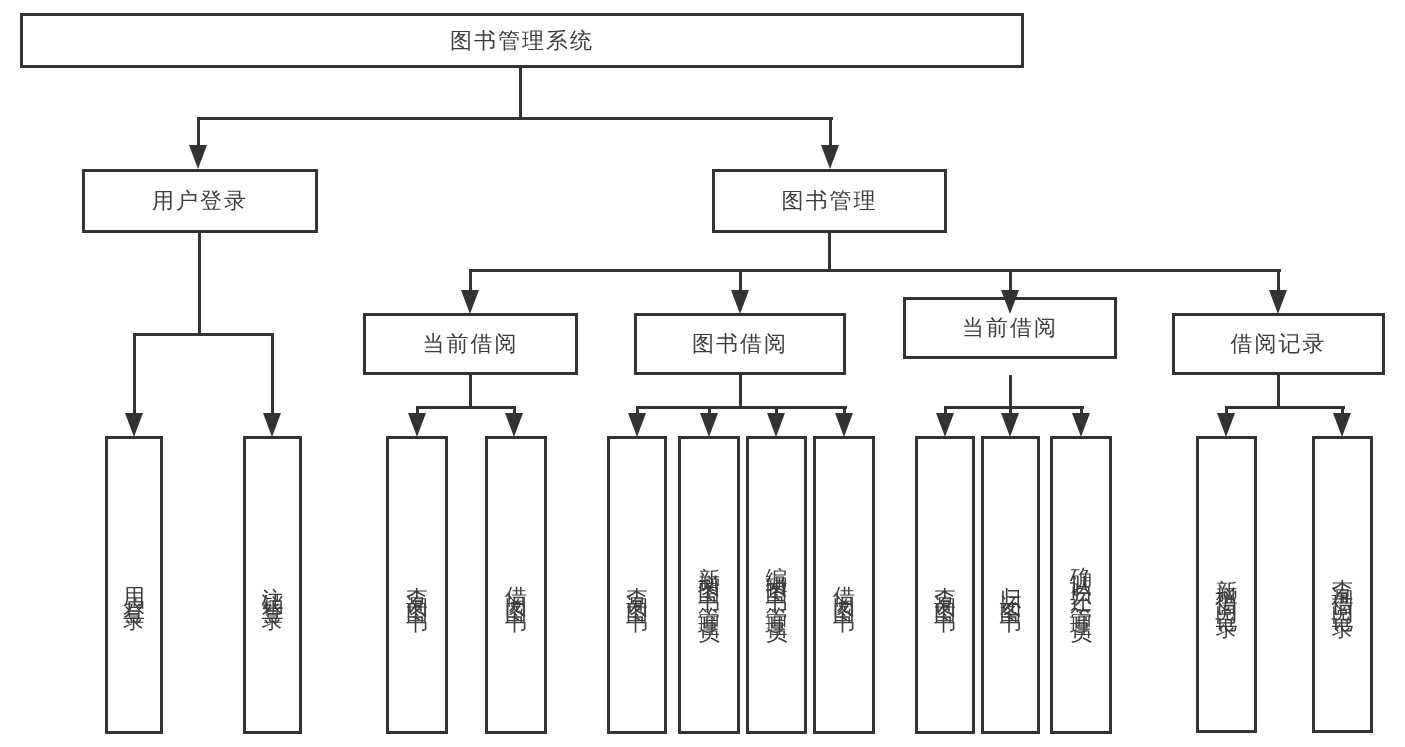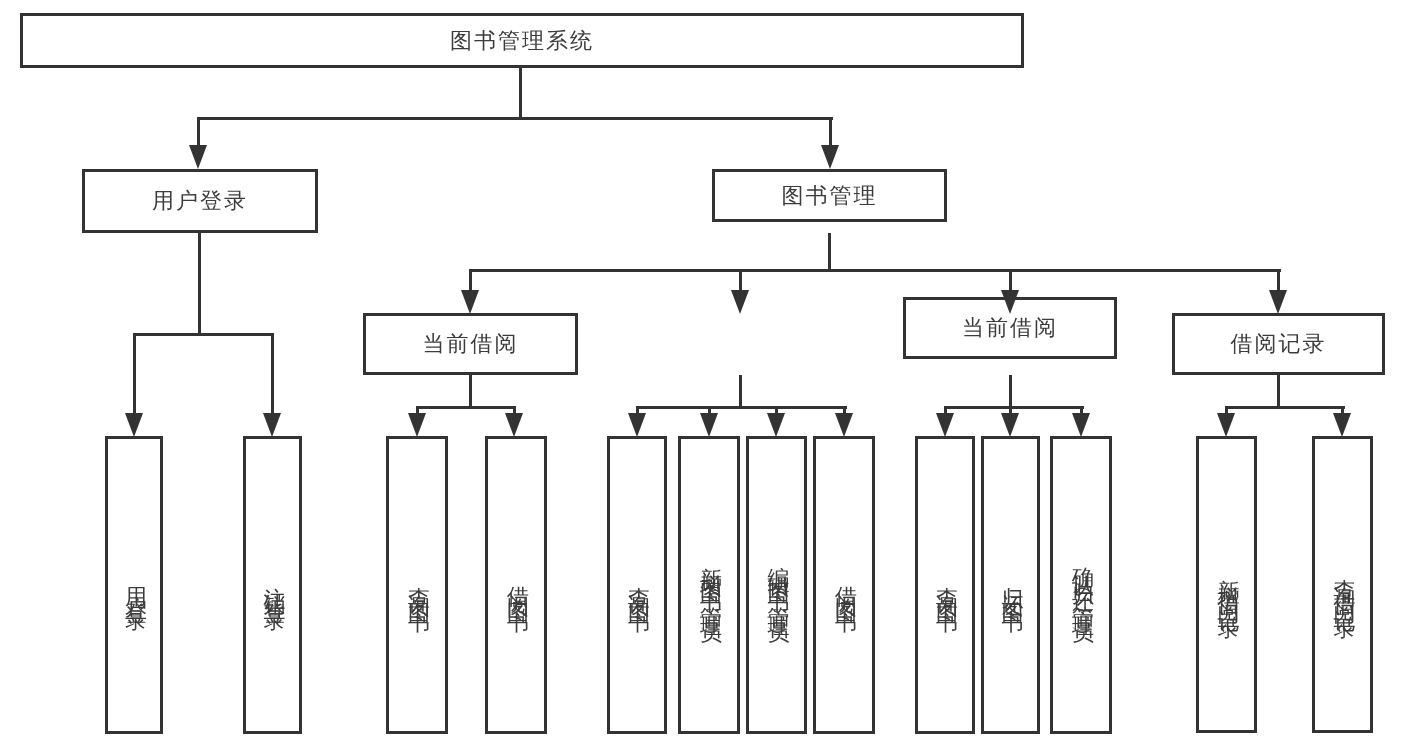--- a/index.html
+++ b/index.html
@@ -1,18 +1,18 @@
 <!DOCTYPE html>
 <html><head>
 <meta charset="utf-8">
 <style>
   html,body{margin:0;padding:0;background:#ffffff;}
   .canvas{
     position:relative;width:1405px;height:747px;background:#ffffff;overflow:hidden;
-    font-family:Liberation Mono, monospace;color:#3c3c3c;
+    font-family:Liberation Serif, serif;color:#3c3c3c;
   }
   .node{
     position:absolute;background:#ffffff;border:3px solid #333333;box-sizing:border-box;
     display:flex;align-items:center;justify-content:center;
   }
   .hnode span{
     font-size:22px;letter-spacing:2px;color:#3c3c3c;white-space:nowrap;
   }
   .vnode span{
     writing-mode:vertical-rl;text-orientation:mixed;
@@ -34,26 +34,29 @@
 
 <div class="canvas">
 
   <div class="node hnode" style="left:20px;top:13px;width:1004px;height:55px">
     <span>图书管理系统</span>
   </div>
 
   <div class="node hnode" style="left:82px;top:169px;width:236px;height:64px">
     <span>用户登录</span>
   </div>
-  <div class="node hnode" style="left:712px;top:169px;width:235px;height:53px">
+  <div class="node hnode" style="left:712px;top:169px;width:235px;height:64px">
     <span>图书管理</span>
   </div>
 
   <div class="node hnode" style="left:363px;top:313px;width:215px;height:62px">
     <span>当前借阅</span>
+  </div>
+  <div class="node hnode" style="left:634px;top:313px;width:212px;height:62px">
+    <span>图书借阅</span>
   </div>
   <div class="node hnode" style="left:903px;top:297px;width:214px;height:62px">
     <span>当前借阅</span>
   </div>
   <div class="node hnode" style="left:1172px;top:313px;width:213px;height:62px">
     <span>借阅记录</span>
   </div>
 
   <div class="node vnode" style="left:105px;top:436px;width:58px;height:298px">
     <span>用户登录</span>

